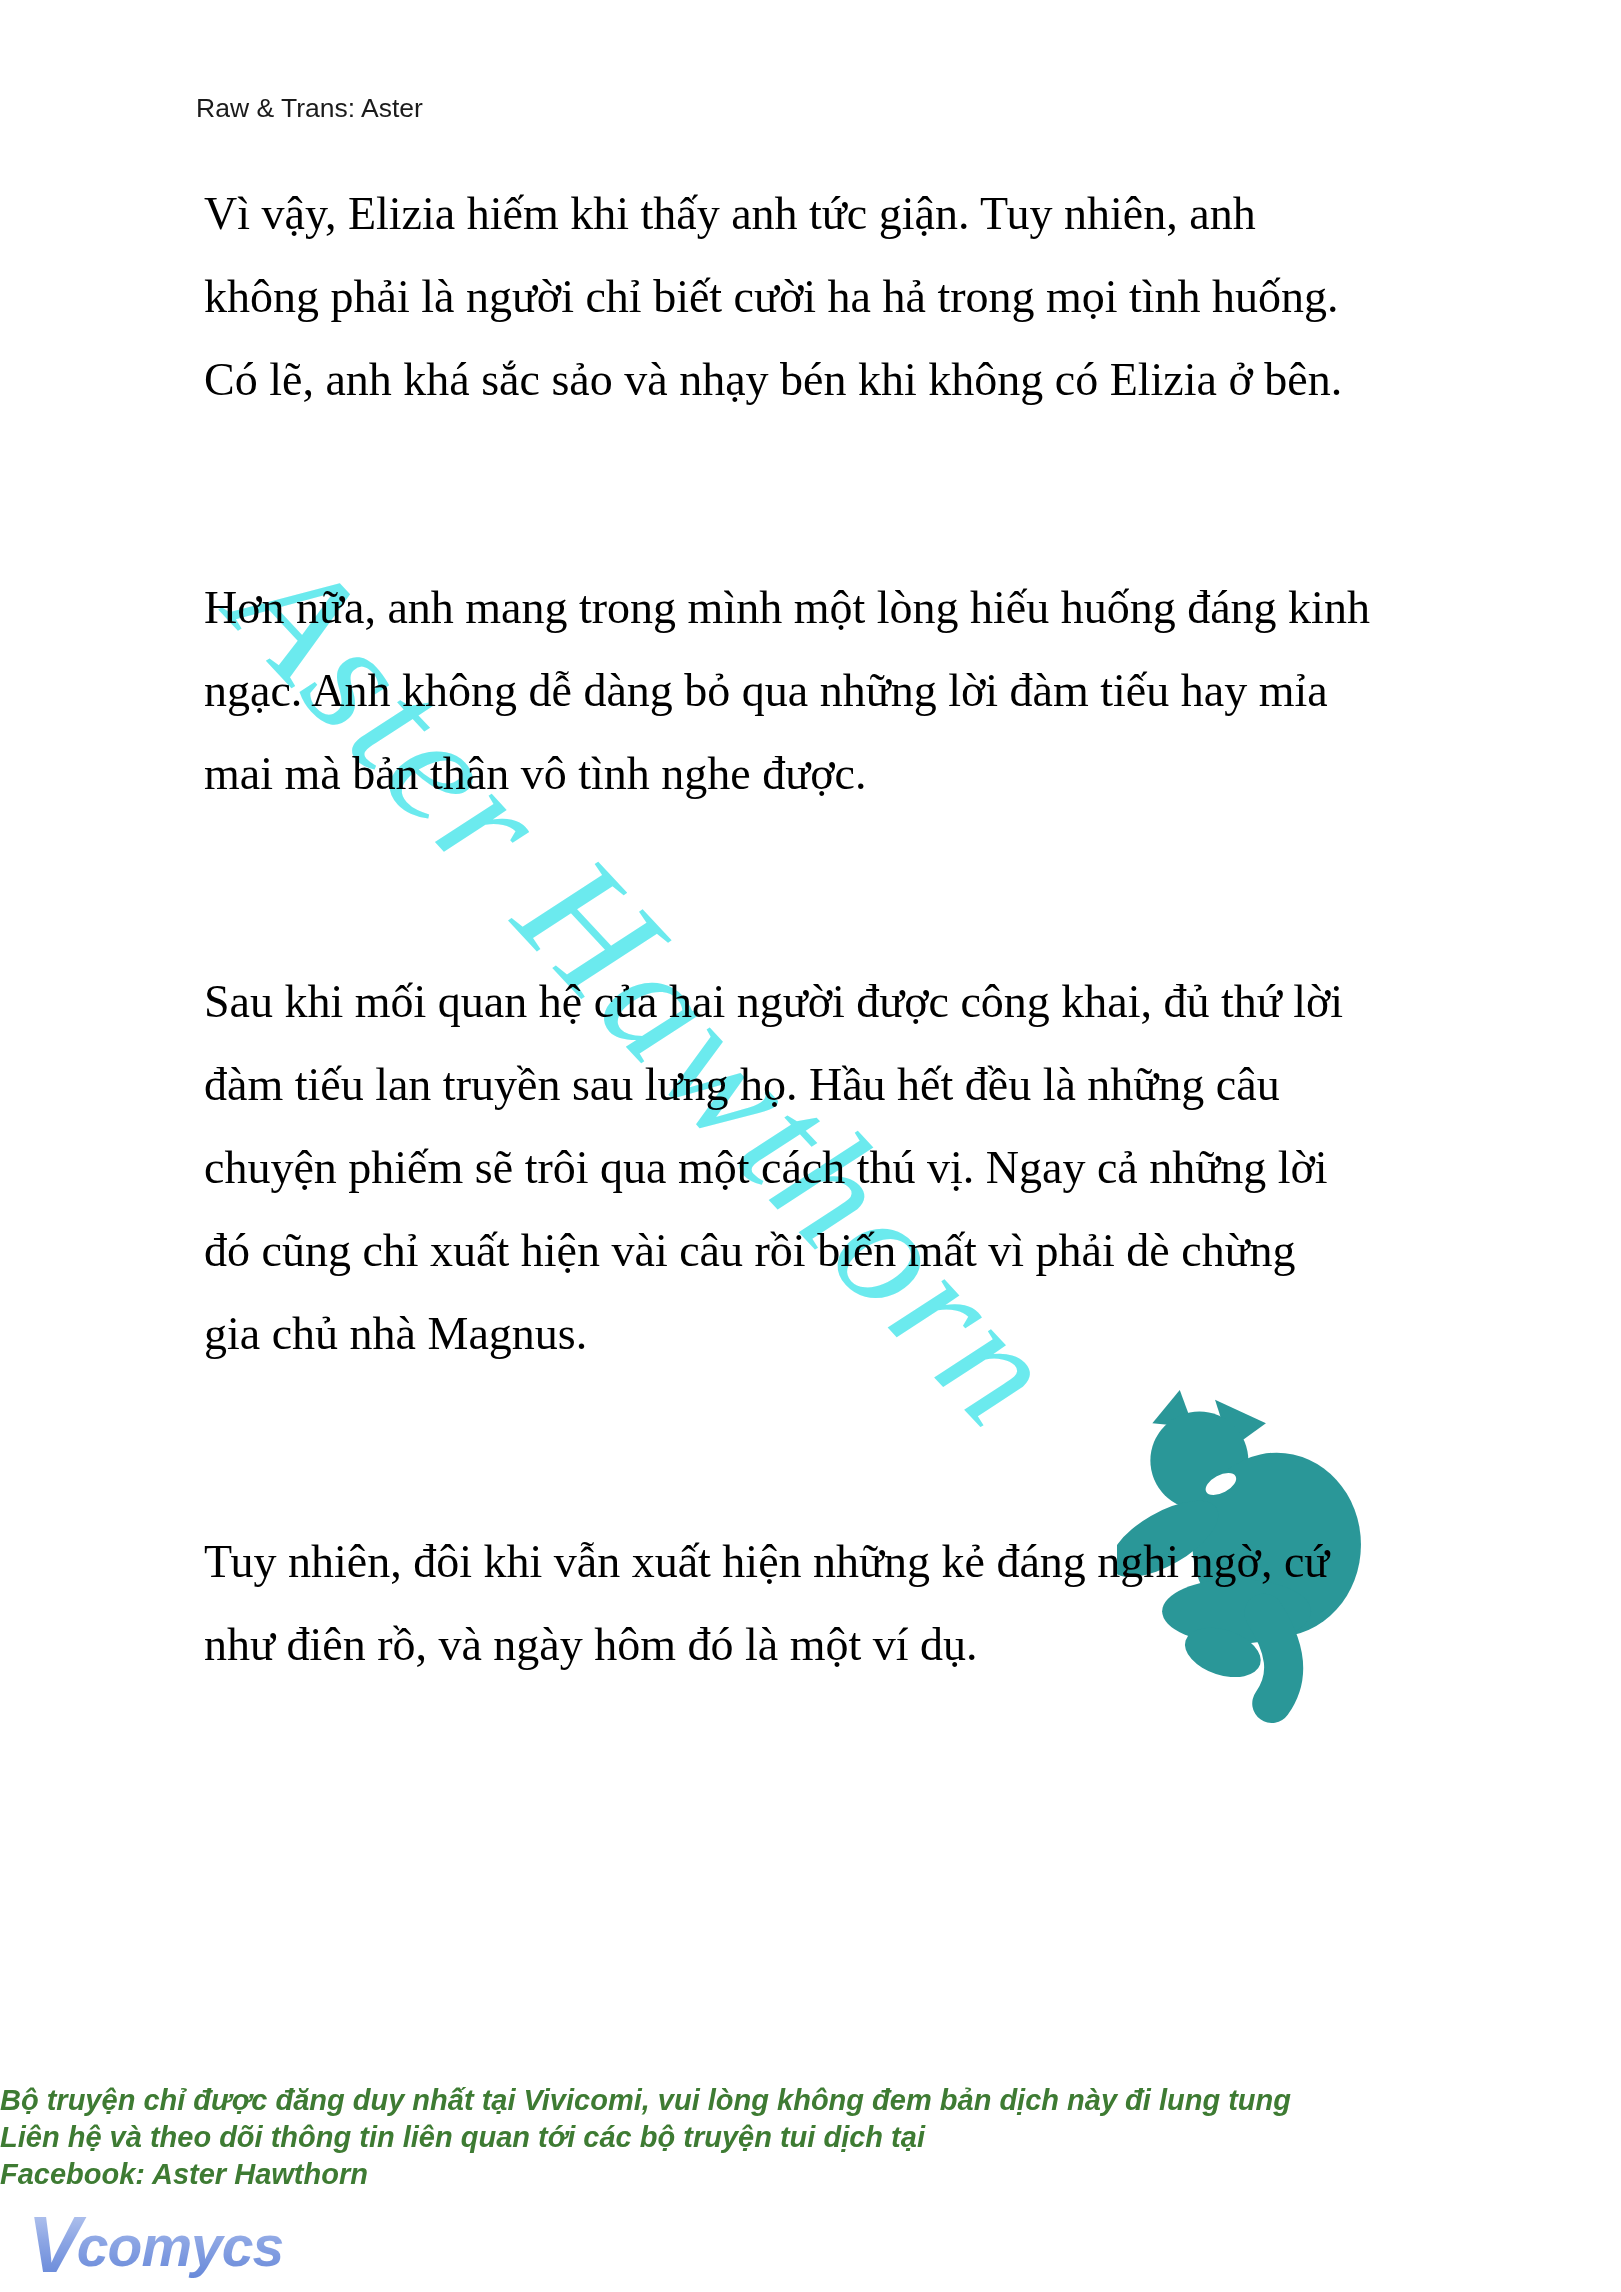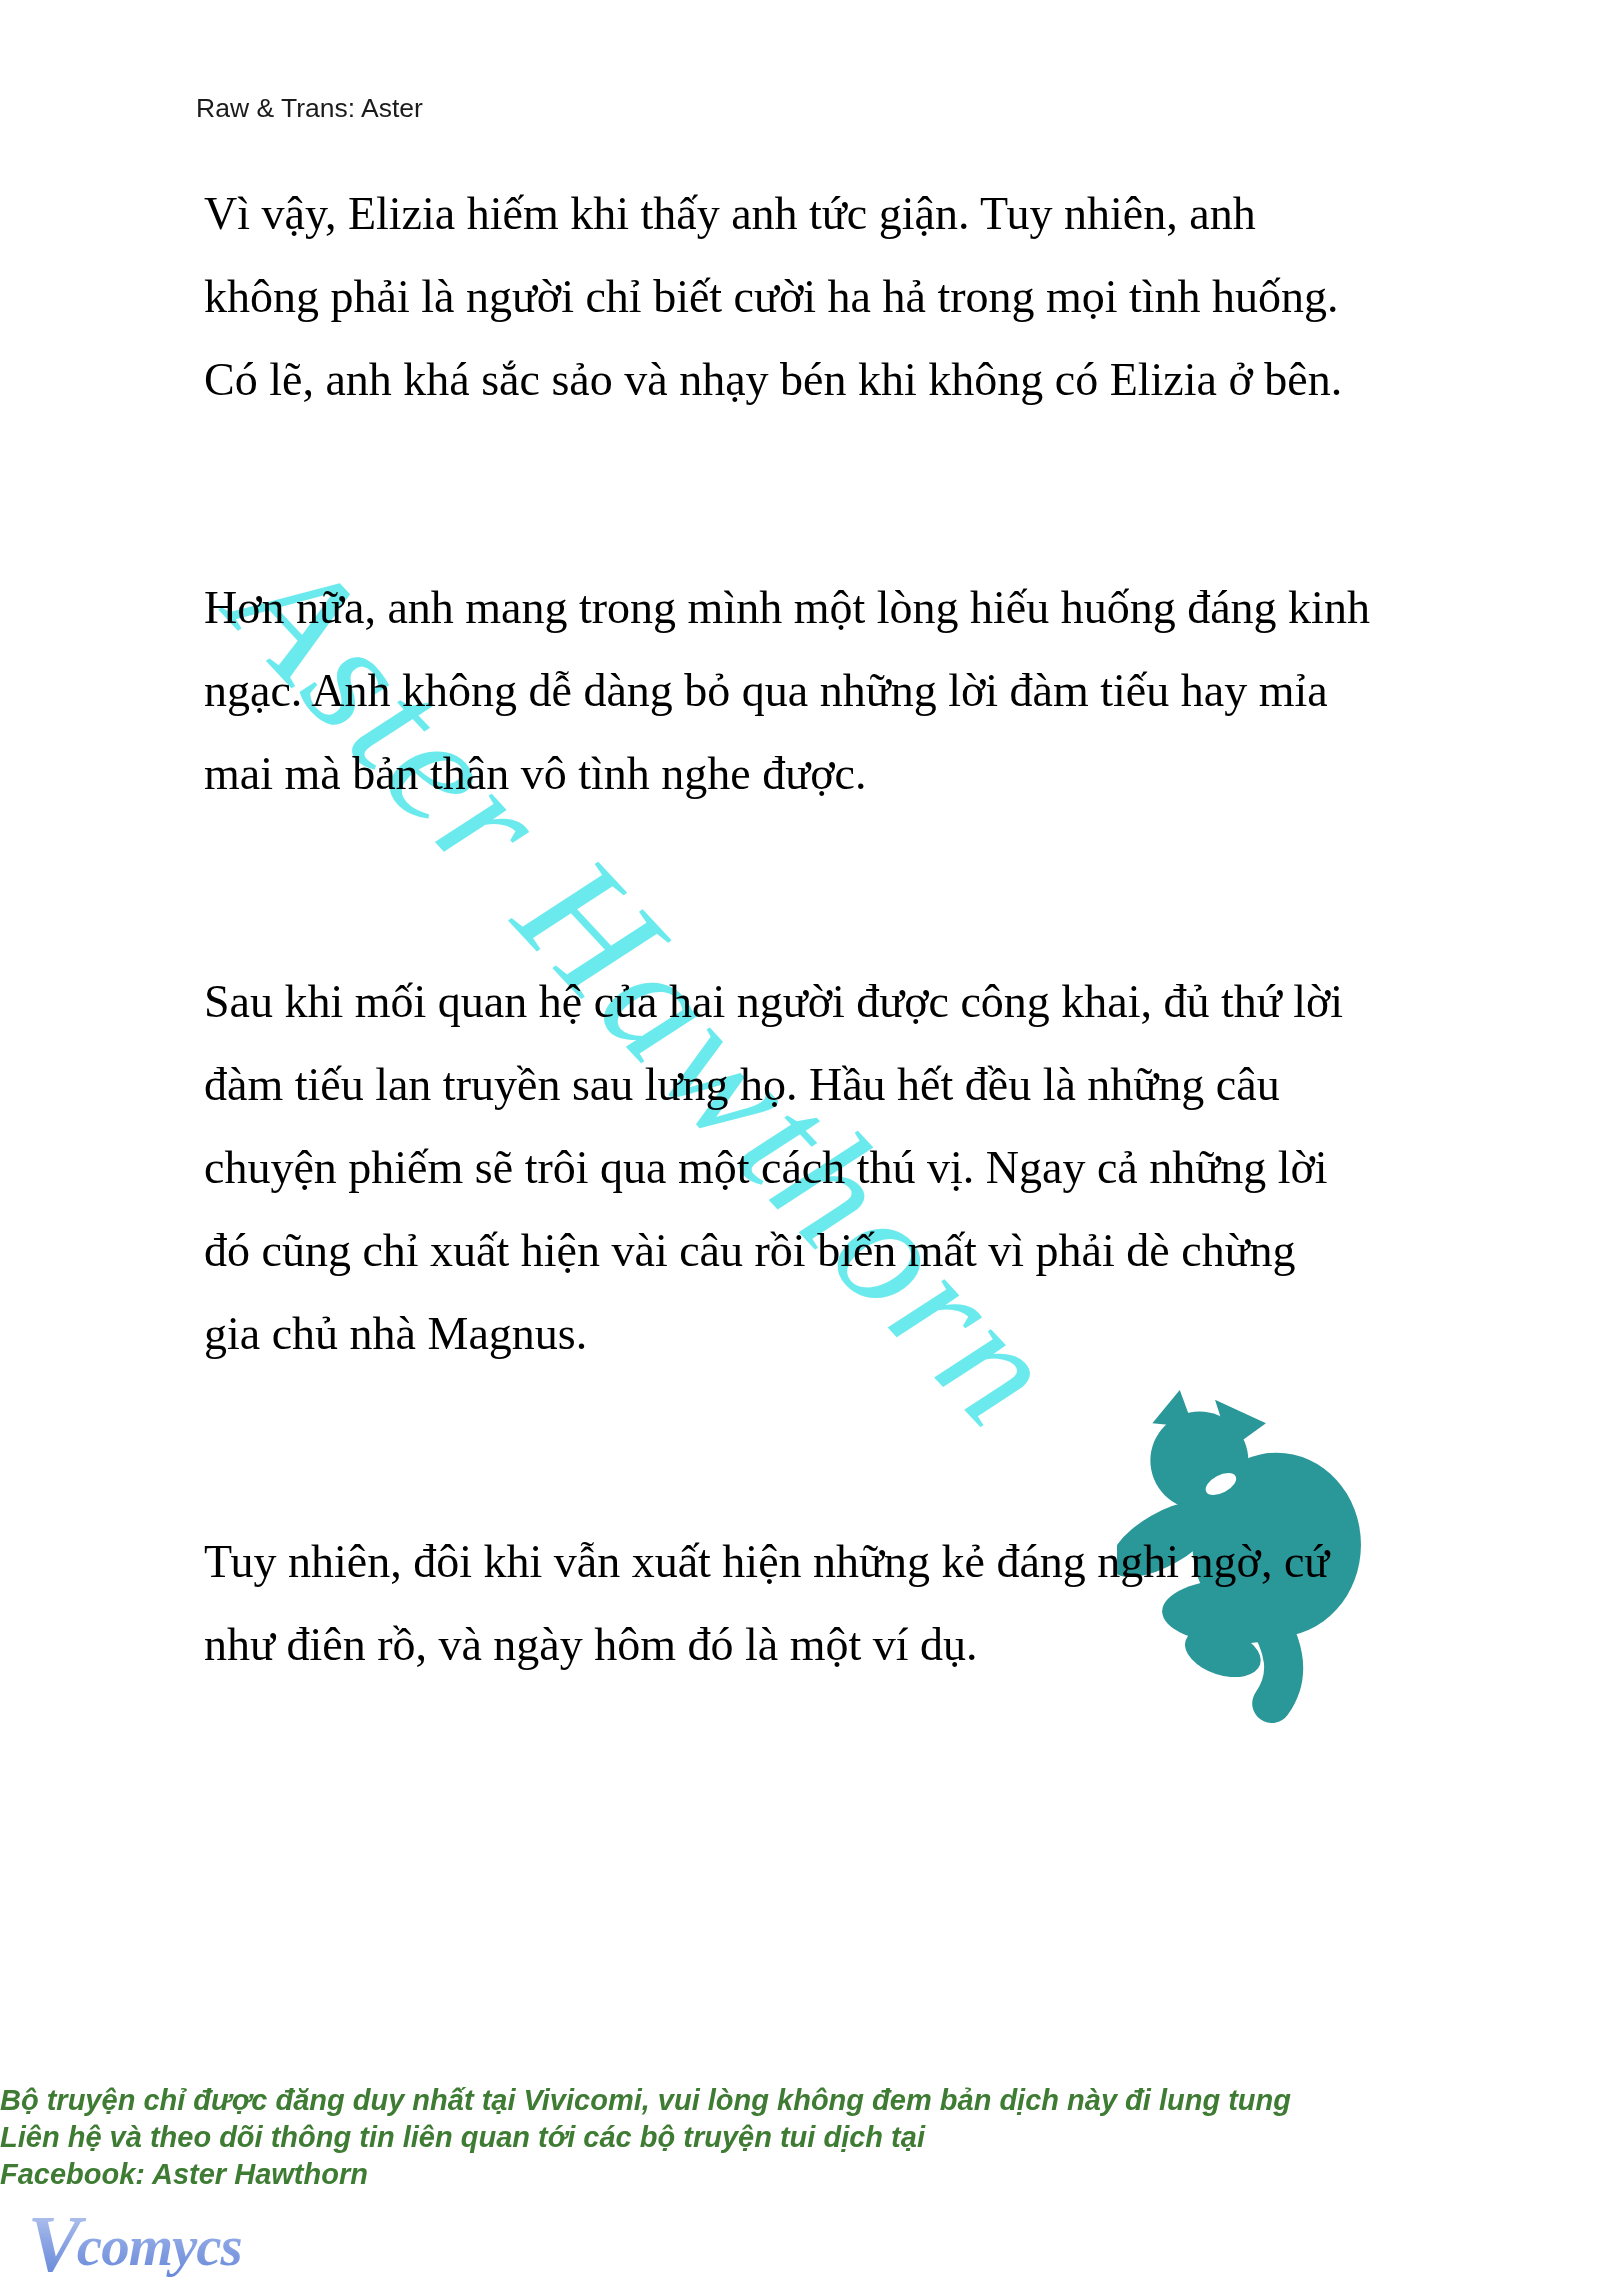--- a/index.html
+++ b/index.html
@@ -78,21 +78,21 @@
     font-size: 29px;
     line-height: 37px;
     z-index: 2;
   }
   
   .vcomycs-logo {
     position: absolute;
     left: 27.4px;
     top: 2199px;
     z-index: 2;
-    font-family: Liberation Serif, serif;
+    font-family: Liberation Sans, sans-serif;
     font-style: italic;
     font-weight: bold;
     white-space: nowrap;
     background: linear-gradient(180deg, #c3d1f2 0%, #8da6e4 45%, #5b7fd6 100%);
     -webkit-background-clip: text;
     background-clip: text;
     color: transparent;
   }
   .vcomycs-logo .logo-initial {
     font-size: 80px;

